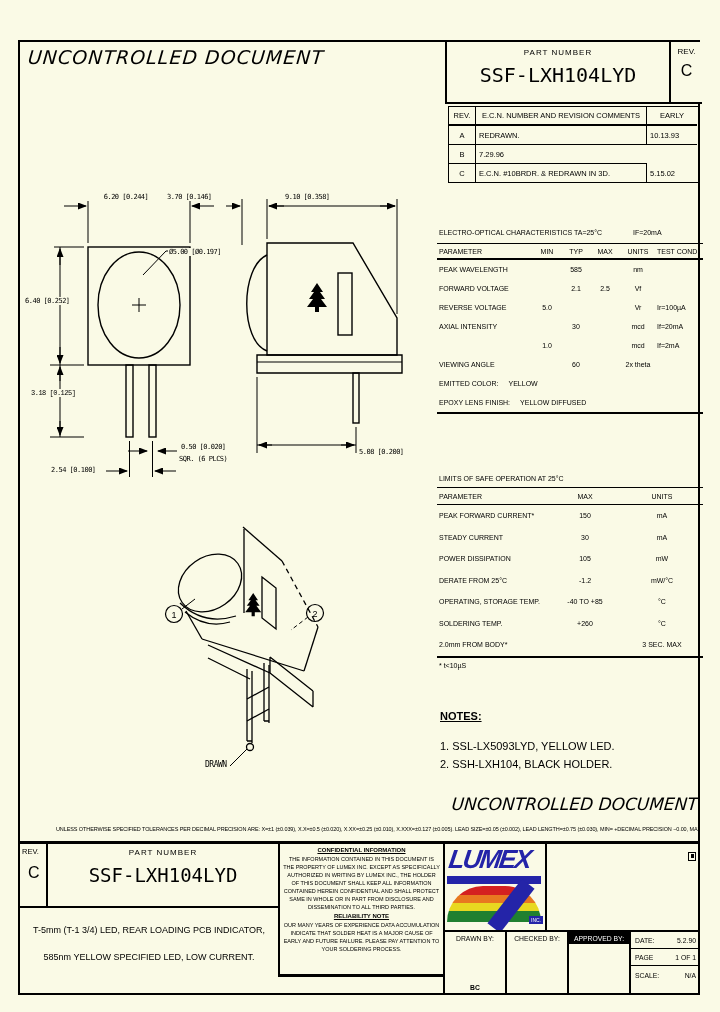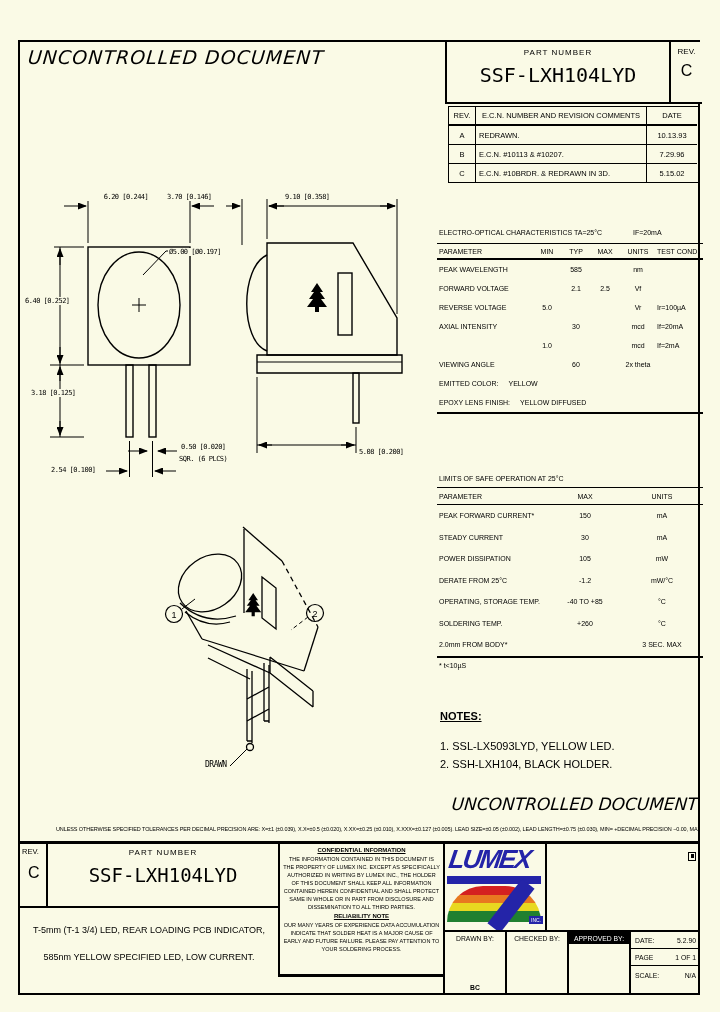--- a/index.html
+++ b/index.html
@@ -18,21 +18,21 @@
   .pnb-rev{width:33px;border-left:2px solid #000;text-align:center;box-sizing:border-box;}
   .pnb-rev .r1{font-size:8px;margin-top:5px;}
   .pnb-rev .r2{font-size:16px;margin-top:6px;}
   
   .rt{position:absolute;left:448px;top:106px;width:250px;border:1.5px solid #000;font-size:7.5px;}
   .rt-row{display:grid;grid-template-columns:27px 171px 50px;}
   .rt-row > div{border-right:1px solid #000;border-bottom:1px solid #000;padding:5px 3px 4px 3px;white-space:nowrap;overflow:hidden;}
   .rt-row > div:last-child{border-right:none;}
   .rt-head > div{border-bottom:2.5px solid #000;text-align:center;padding:4px 2px;}
   .rt .c-rev{text-align:center;}
-  .rt .c-date{text-align:center;}
+  .rt .c-date{text-align:left;}
   .rt-row:last-child > div{border-bottom:none;}
   
   .eo{position:absolute;left:437px;top:228px;width:266px;font-size:7px;}
   .eo-title{position:relative;height:15px;border-bottom:1.5px solid #000;}
   .eo-title .t1{position:absolute;left:2px;top:1px;}
   .eo-title .t2{position:absolute;left:196px;top:1px;}
   .gr6{display:grid;grid-template-columns:96px 28px 30px 28px 38px 46px;align-items:center;}
   .eo-head{padding:4px 0 3px 0;border-bottom:2.5px solid #000;}
   .eo-row{height:19px;}
   .c0{text-align:left;padding-left:2px;}
@@ -107,30 +107,29 @@
     <div class="pnb-rev">
       <div class="r1">REV.</div>
       <div class="r2">C</div>
     </div>
   </div>
 
   <div class="rt">
     <div class="rt-row rt-head">
       <div>REV.</div>
       <div>E.C.N. NUMBER AND REVISION COMMENTS</div>
-      <div>DATE</div>
+      <div>EARLY</div>
     </div>
     <div class="rt-row">
       <div class="c-rev">A</div>
       <div>REDRAWN.</div>
       <div class="c-date">10.13.93</div>
     </div>
     <div class="rt-row">
       <div class="c-rev">B</div>
-      <div>E.C.N. #10113 &amp; #10207.</div>
       <div class="c-date">7.29.96</div>
     </div>
     <div class="rt-row">
       <div class="c-rev">C</div>
       <div>E.C.N. #10BRDR. &amp; REDRAWN IN 3D.</div>
       <div class="c-date">5.15.02</div>
     </div>
   </div>
 
   <svg class="abs" style="left:20px;top:185px;" width="415" height="300" viewBox="0 0 415 300">
@@ -198,21 +197,21 @@
         <line x1="321" y1="260" x2="334" y2="260" marker-end="url(#a1)"></line>
       </g>
     </g>
   </svg>
 
   <span class="dim" style="left:84px;top:193px;width:82px;text-align:center;">6.20 [0.244]</span>
   <span class="dim" style="left:166px;top:193px;">3.70 [0.146]</span>
   <span class="dim" style="left:284px;top:193px;">9.10 [0.358]</span>
   <span class="dim" style="left:168px;top:248px;">Ø5.00 [Ø0.197]</span>
   <span class="dim" style="left:24px;top:297px;">6.40 [0.252]</span>
-  <span class="dim" style="left:30px;top:389px;">3.18 [0.125]</span>
+  <span class="dim" style="left:30px;top:389px;font-family:Liberation Mono, monospace;">3.18 [0.125]</span>
   <span class="dim" style="left:180px;top:443px;">0.50 [0.020]</span>
   <span class="dim" style="left:178px;top:455px;">SQR. (6 PLCS)</span>
   <span class="dim" style="left:50px;top:466px;">2.54 [0.100]</span>
   <span class="dim" style="left:358px;top:448px;">5.08 [0.200]</span>
 
   <div class="eo">
     <div class="eo-title">
       <span class="t1">ELECTRO-OPTICAL CHARACTERISTICS TA=25°C</span>
       <span class="t2">IF=20mA</span>
     </div>

